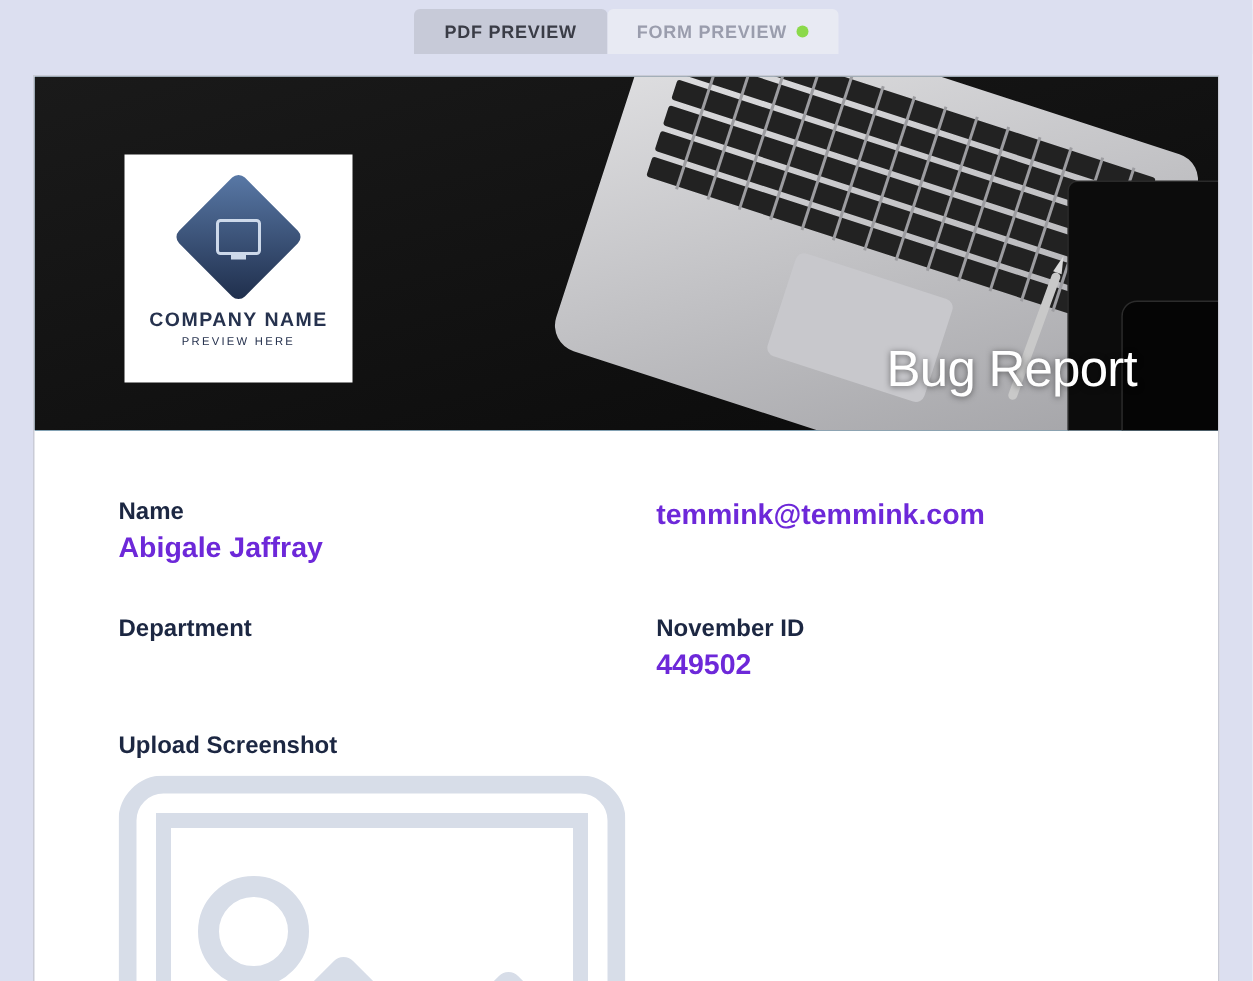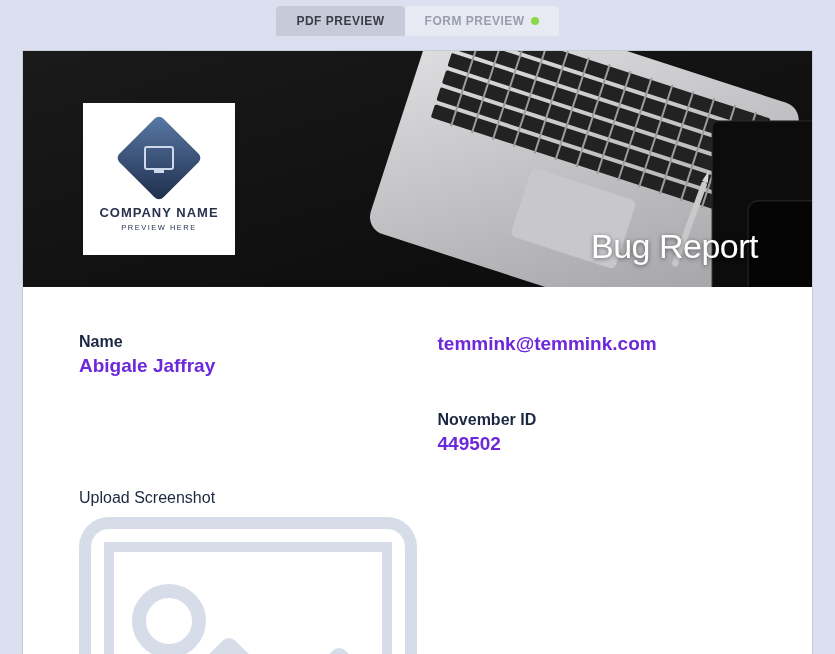--- a/index.html
+++ b/index.html
@@ -154,21 +154,21 @@
     color: #1c2742;
     margin-bottom: 4px;
   }
   .value {
     font-size: 19px;
     color: #6d28d9;
     font-weight: bold;
   }
   .upload-label {
     font-size: 16px;
-    font-weight: 400;
+    font-weight: 700;
     color: #1c2742;
     margin-bottom: 10px;
   }
   .placeholder-img {
     width: 338px;
     height: 200px;
     overflow: hidden;
   }
 </style>
 </head>
@@ -264,20 +264,21 @@
           <div class="field">
             <div class="label">Name</div>
             <div class="value">Abigale Jaffray</div>
           </div>
           <div class="field">
             <div class="value">temmink@temmink.com</div>
           </div>
         </div>
         <div class="row">
           <div class="field">
+            <div class="label">Department</div>
           </div>
           <div class="field">
             <div class="label">November ID</div>
             <div class="value">449502</div>
           </div>
         </div>
 
         <div>
           <div class="upload-label">Upload Screenshot</div>
           <div class="placeholder-img">

